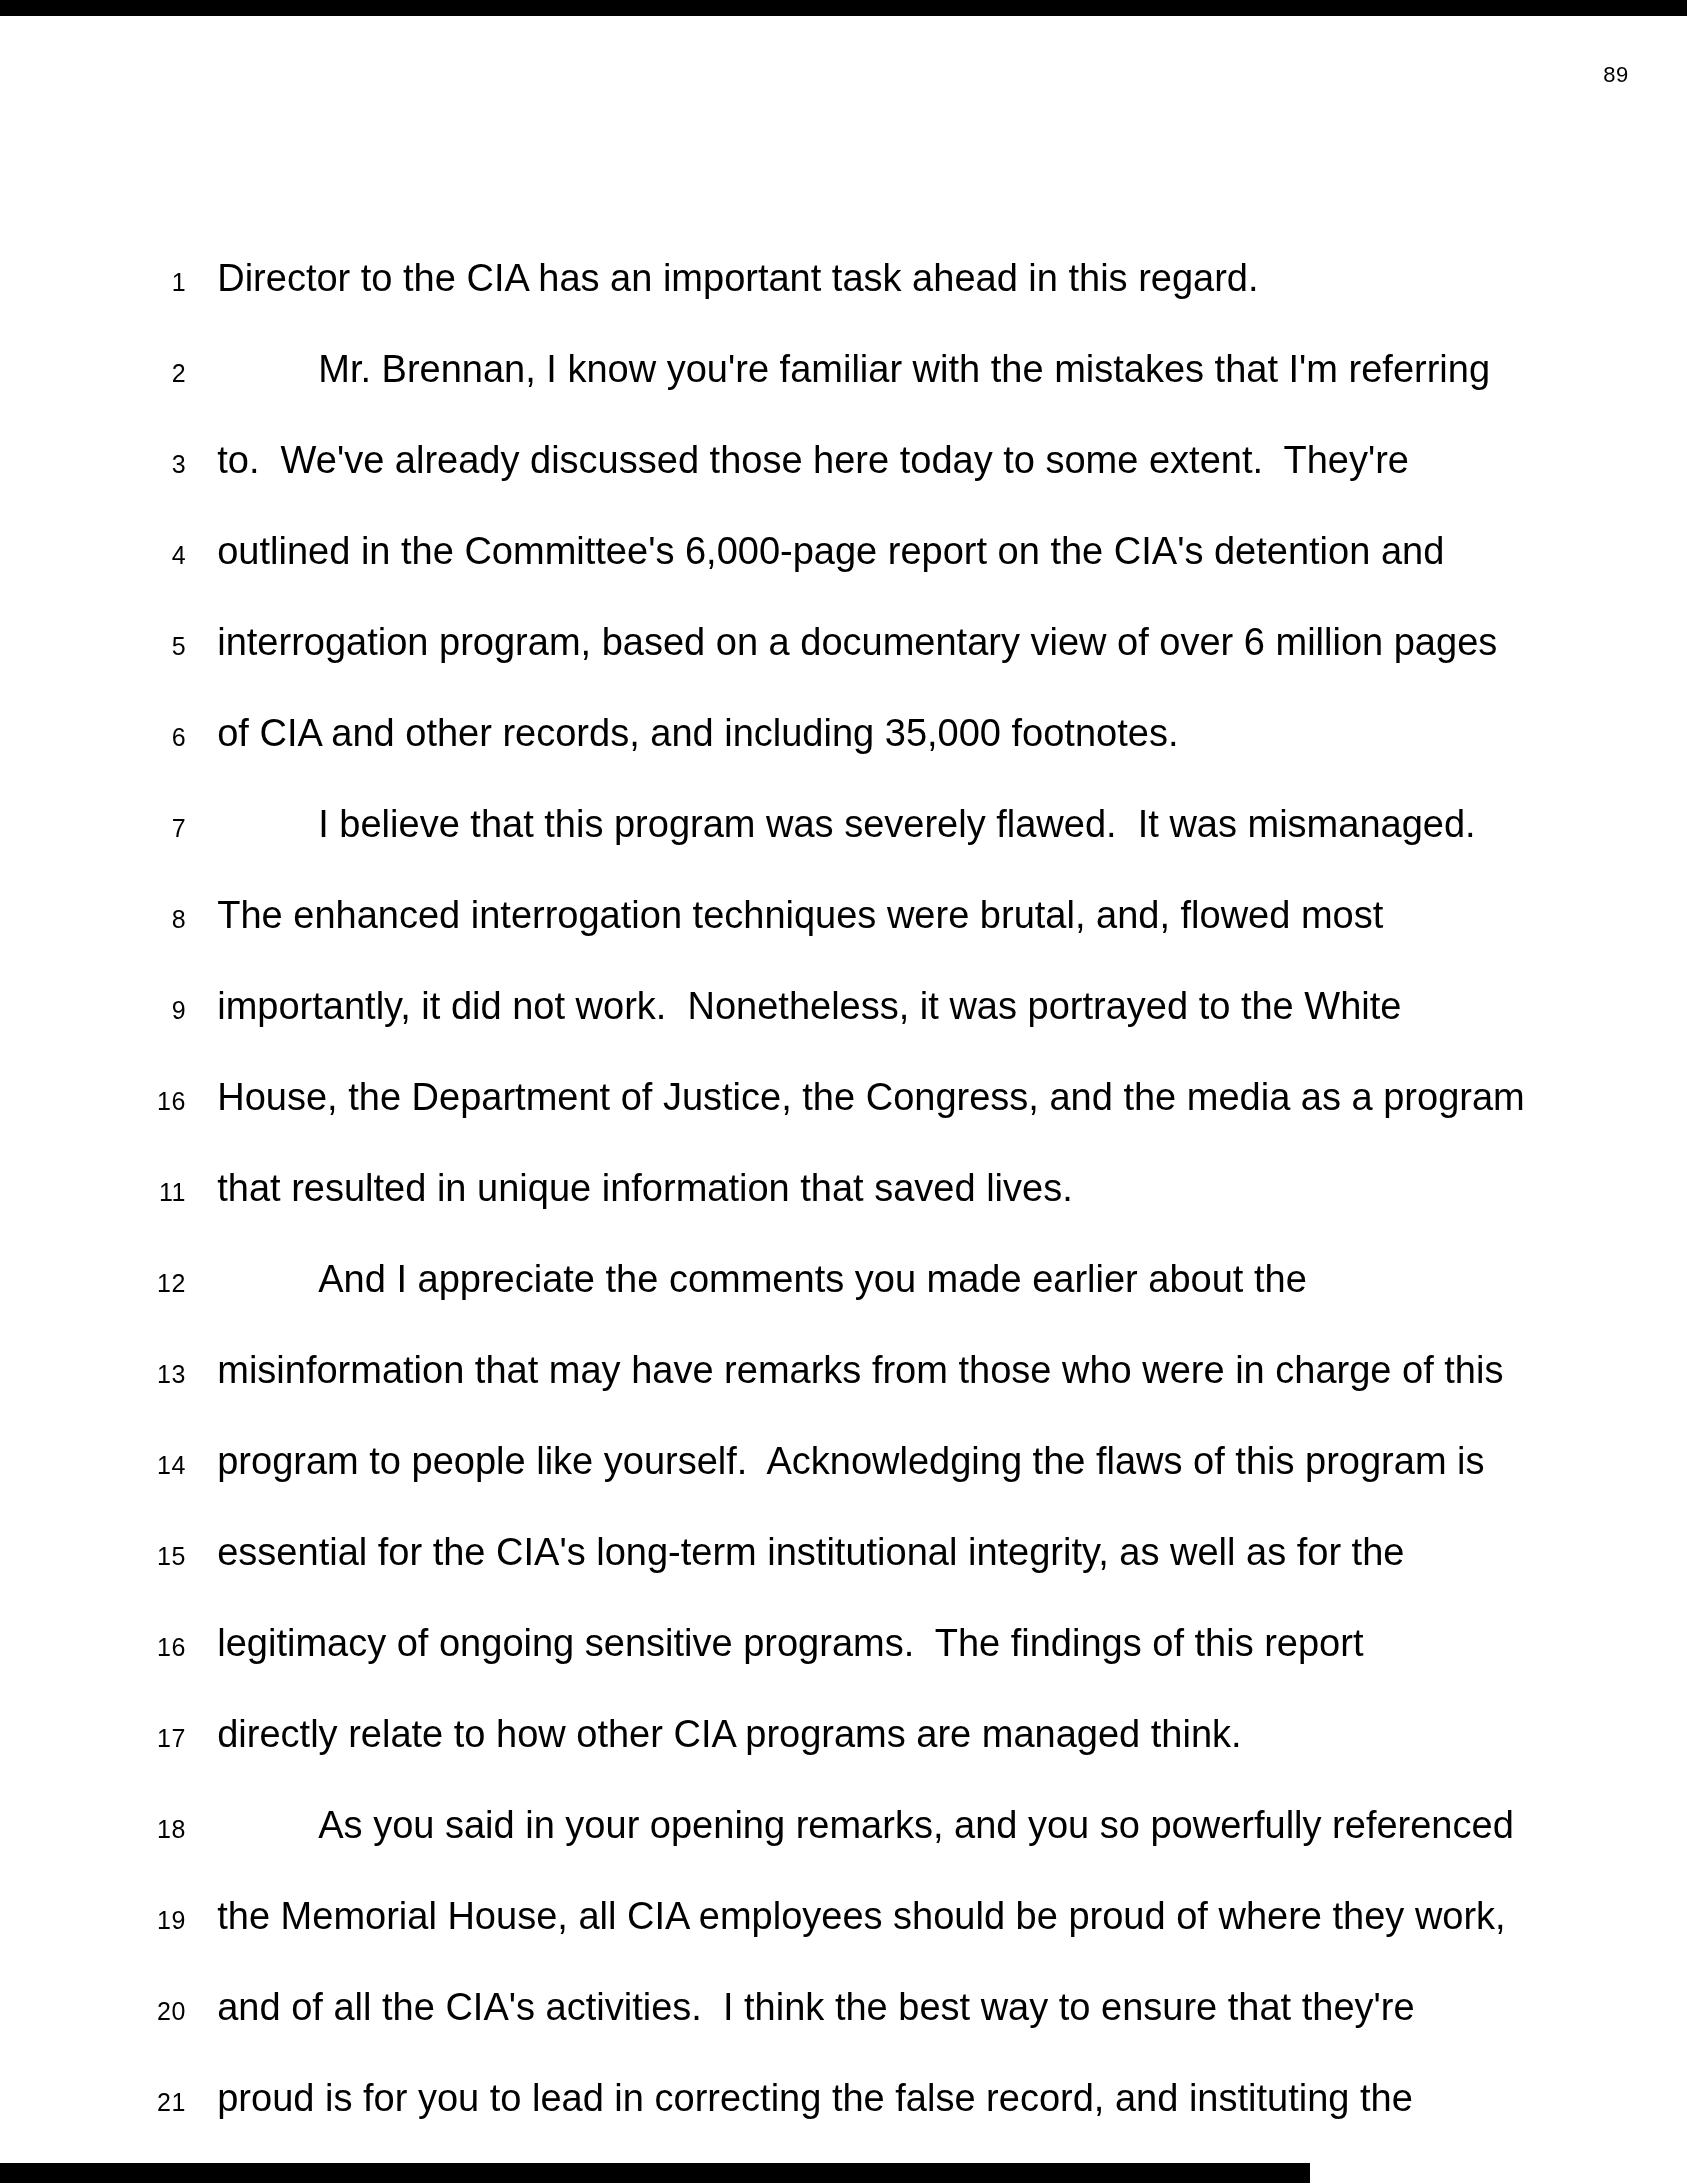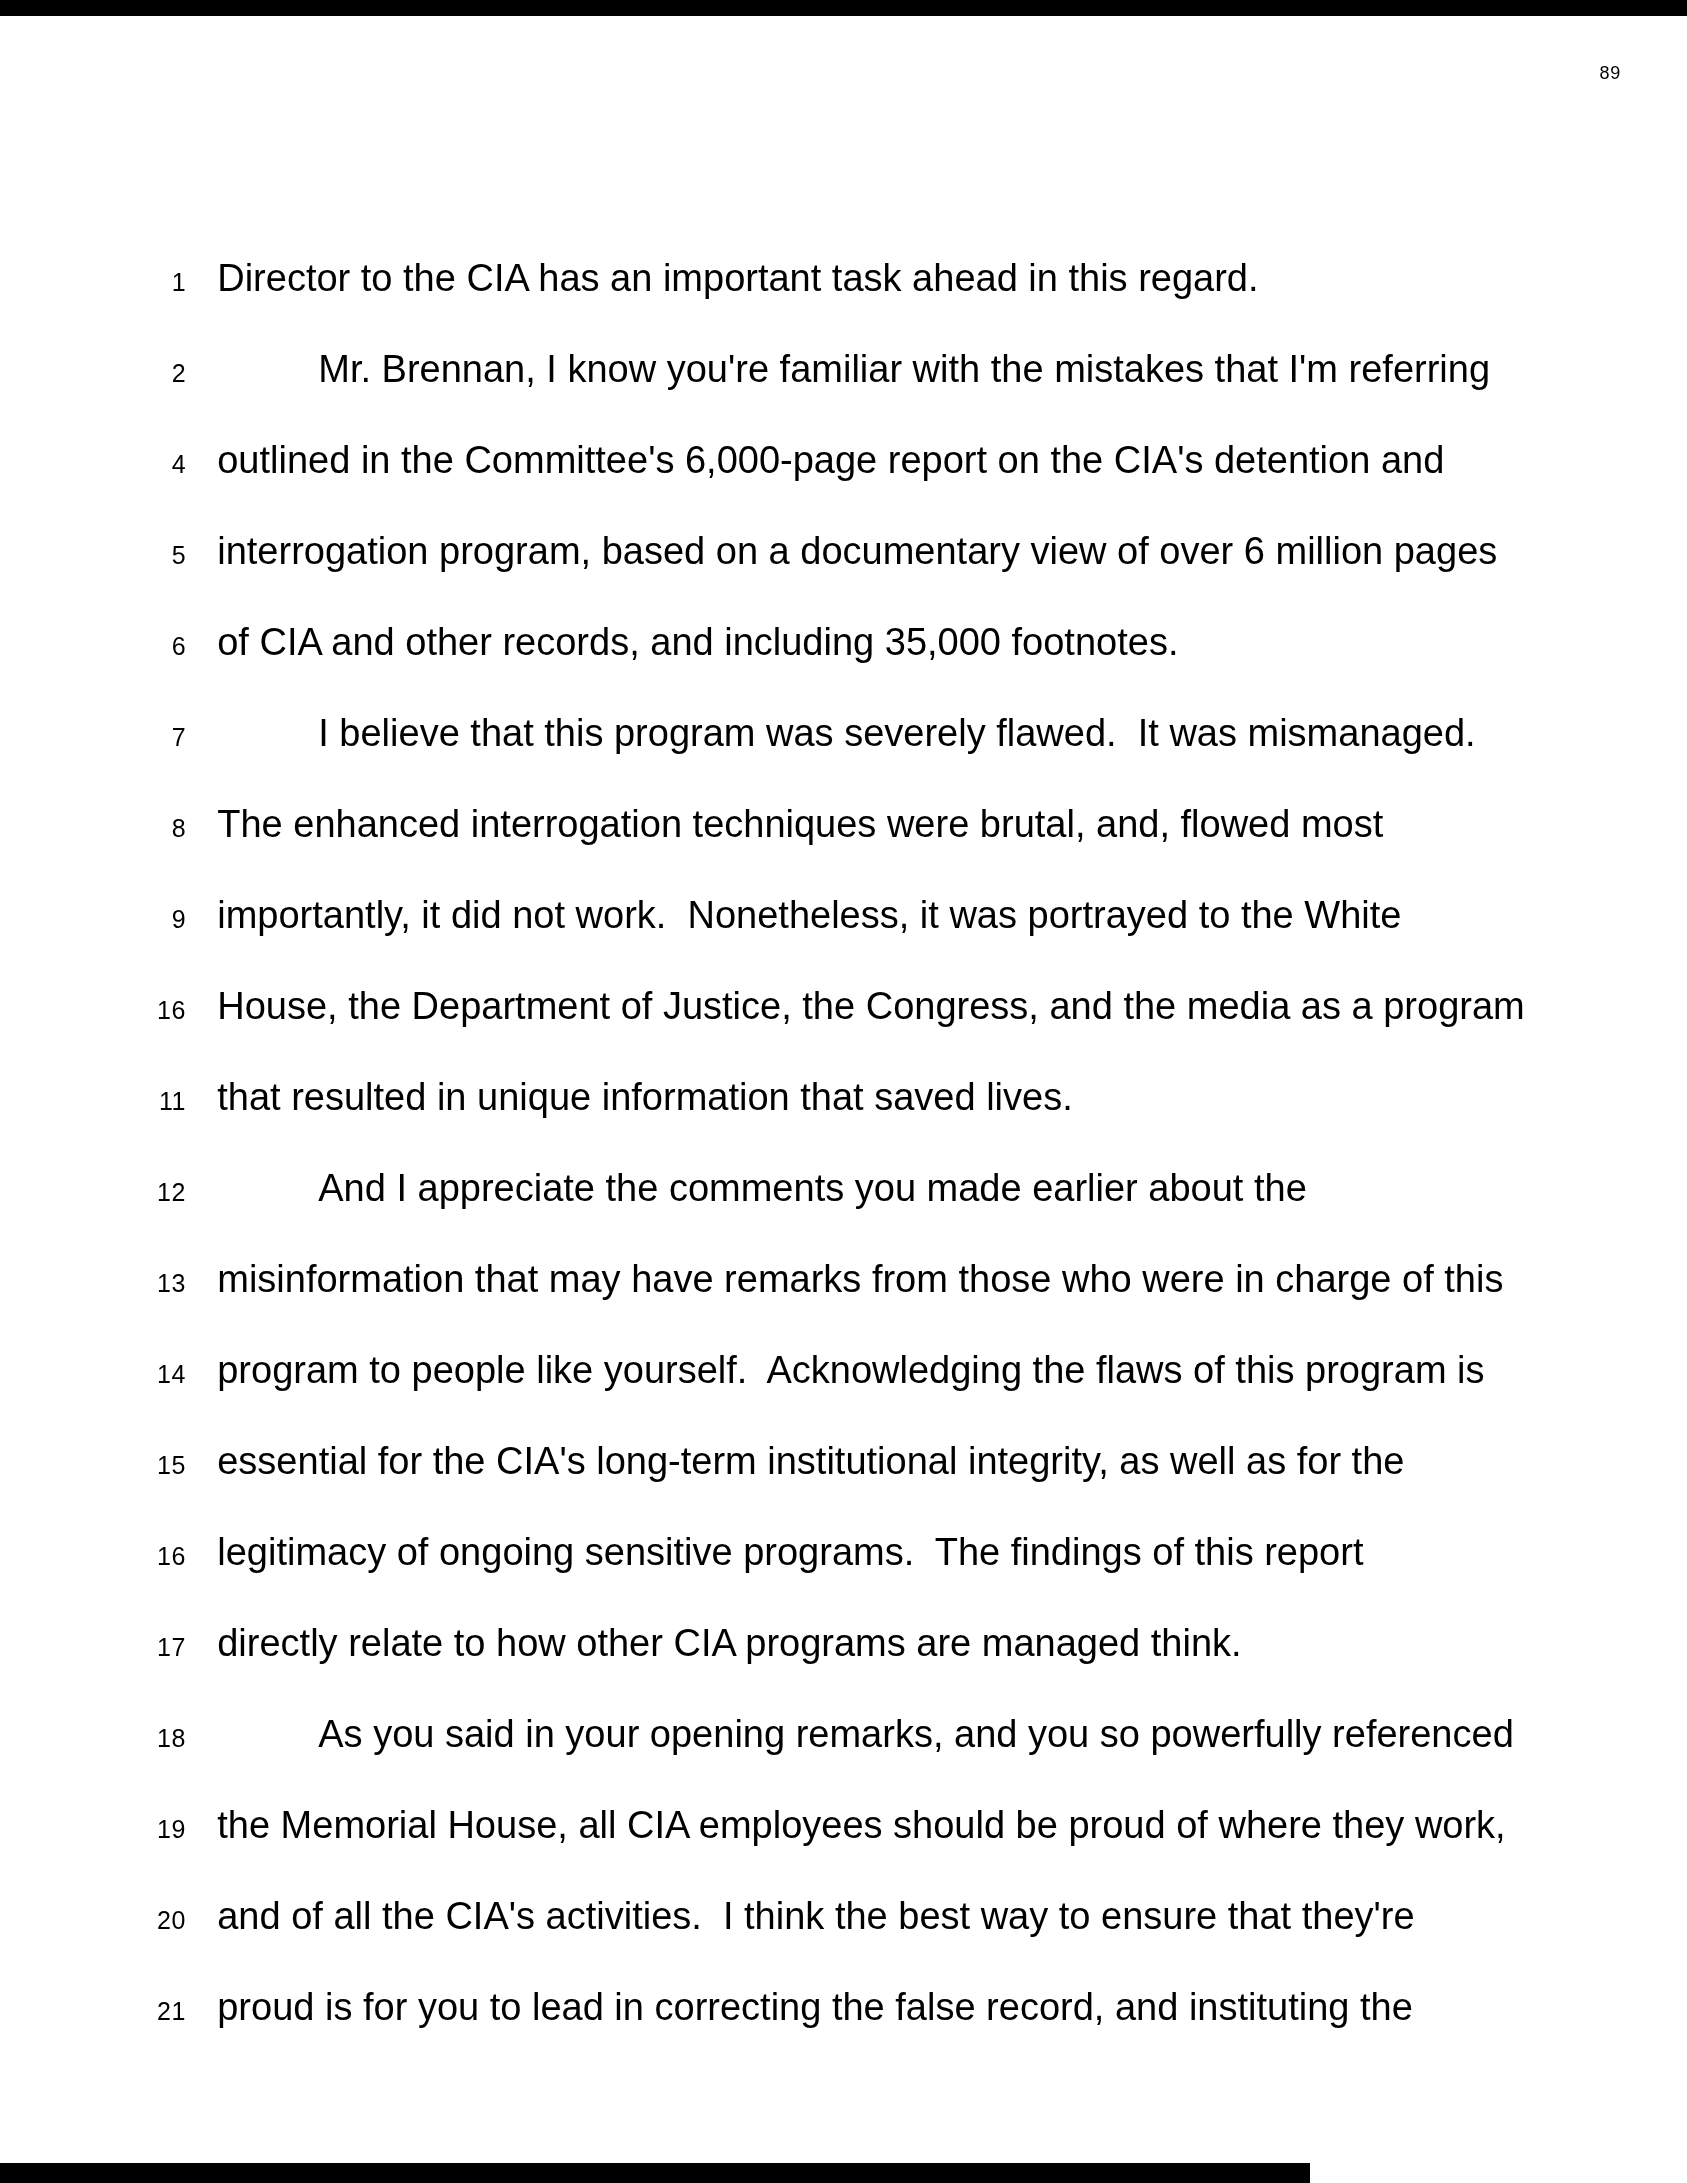--- a/index.html
+++ b/index.html
@@ -29,22 +29,22 @@
     position: absolute;
     bottom: 0;
     left: 0;
     width: 1310px;
     height: 20px;
     background: #000000;
   }
   .page-number {
     position: absolute;
     top: 64px;
-    right: 66px;
-    font-size: 18px;
+    right: 58px;
+    font-size: 22px;
     line-height: 1;
     letter-spacing: 0.7px;
   }
   .lines {
     position: absolute;
     top: 142px;
     left: 0;
     width: 1370px;
   }
   .line {
@@ -75,20 +75,23 @@
   <div class="page-number">89</div>
   <div class="lines" id="lines">
   <div class="line">
     <span class="line-num">1</span><span class="line-text">Director to the CIA has an important task ahead in this regard.</span>
   </div>
 
   <div class="line indent">
     <span class="line-num">2</span><span class="line-text">Mr. Brennan, I know you're familiar with the mistakes that I'm referring</span>
   </div>
 
+  <div class="line">
+    <span class="line-num">3</span><span class="line-text">to.  We've already discussed those here today to some extent.  They're</span>
+  </div>
 
   <div class="line">
     <span class="line-num">4</span><span class="line-text">outlined in the Committee's 6,000-page report on the CIA's detention and</span>
   </div>
 
   <div class="line">
     <span class="line-num">5</span><span class="line-text">interrogation program, based on a documentary view of over 6 million pages</span>
   </div>
 
   <div class="line">

